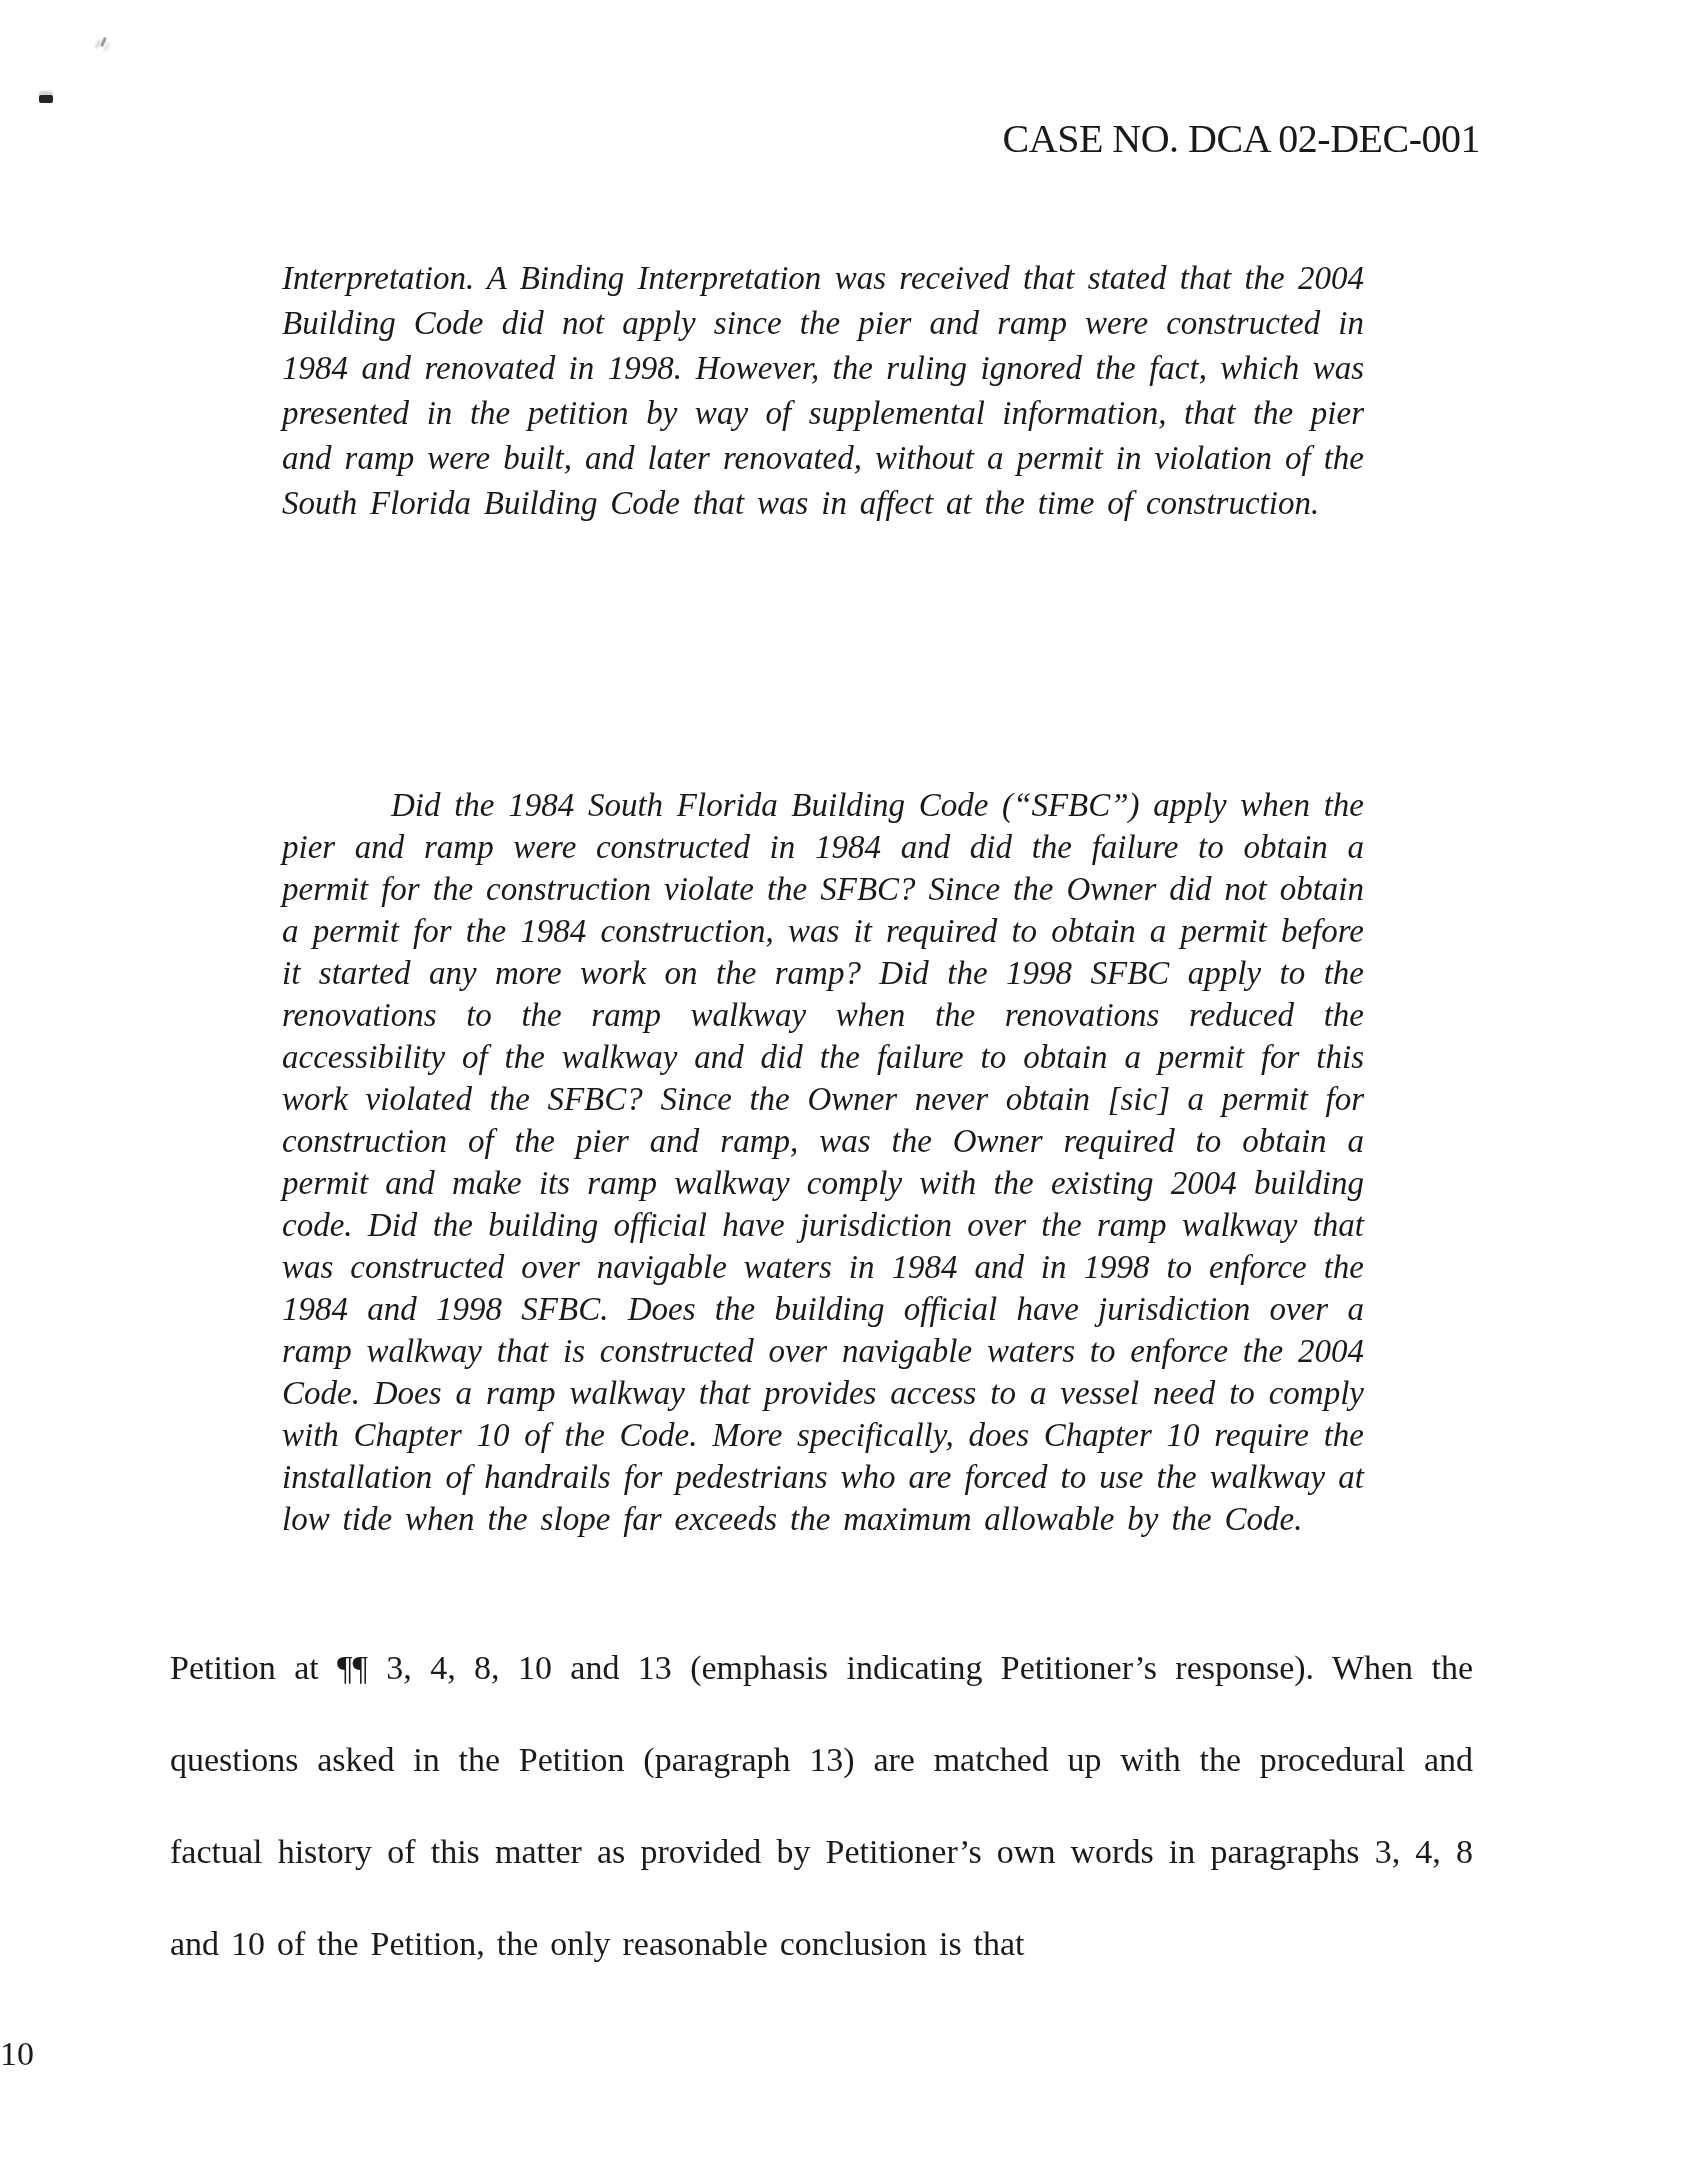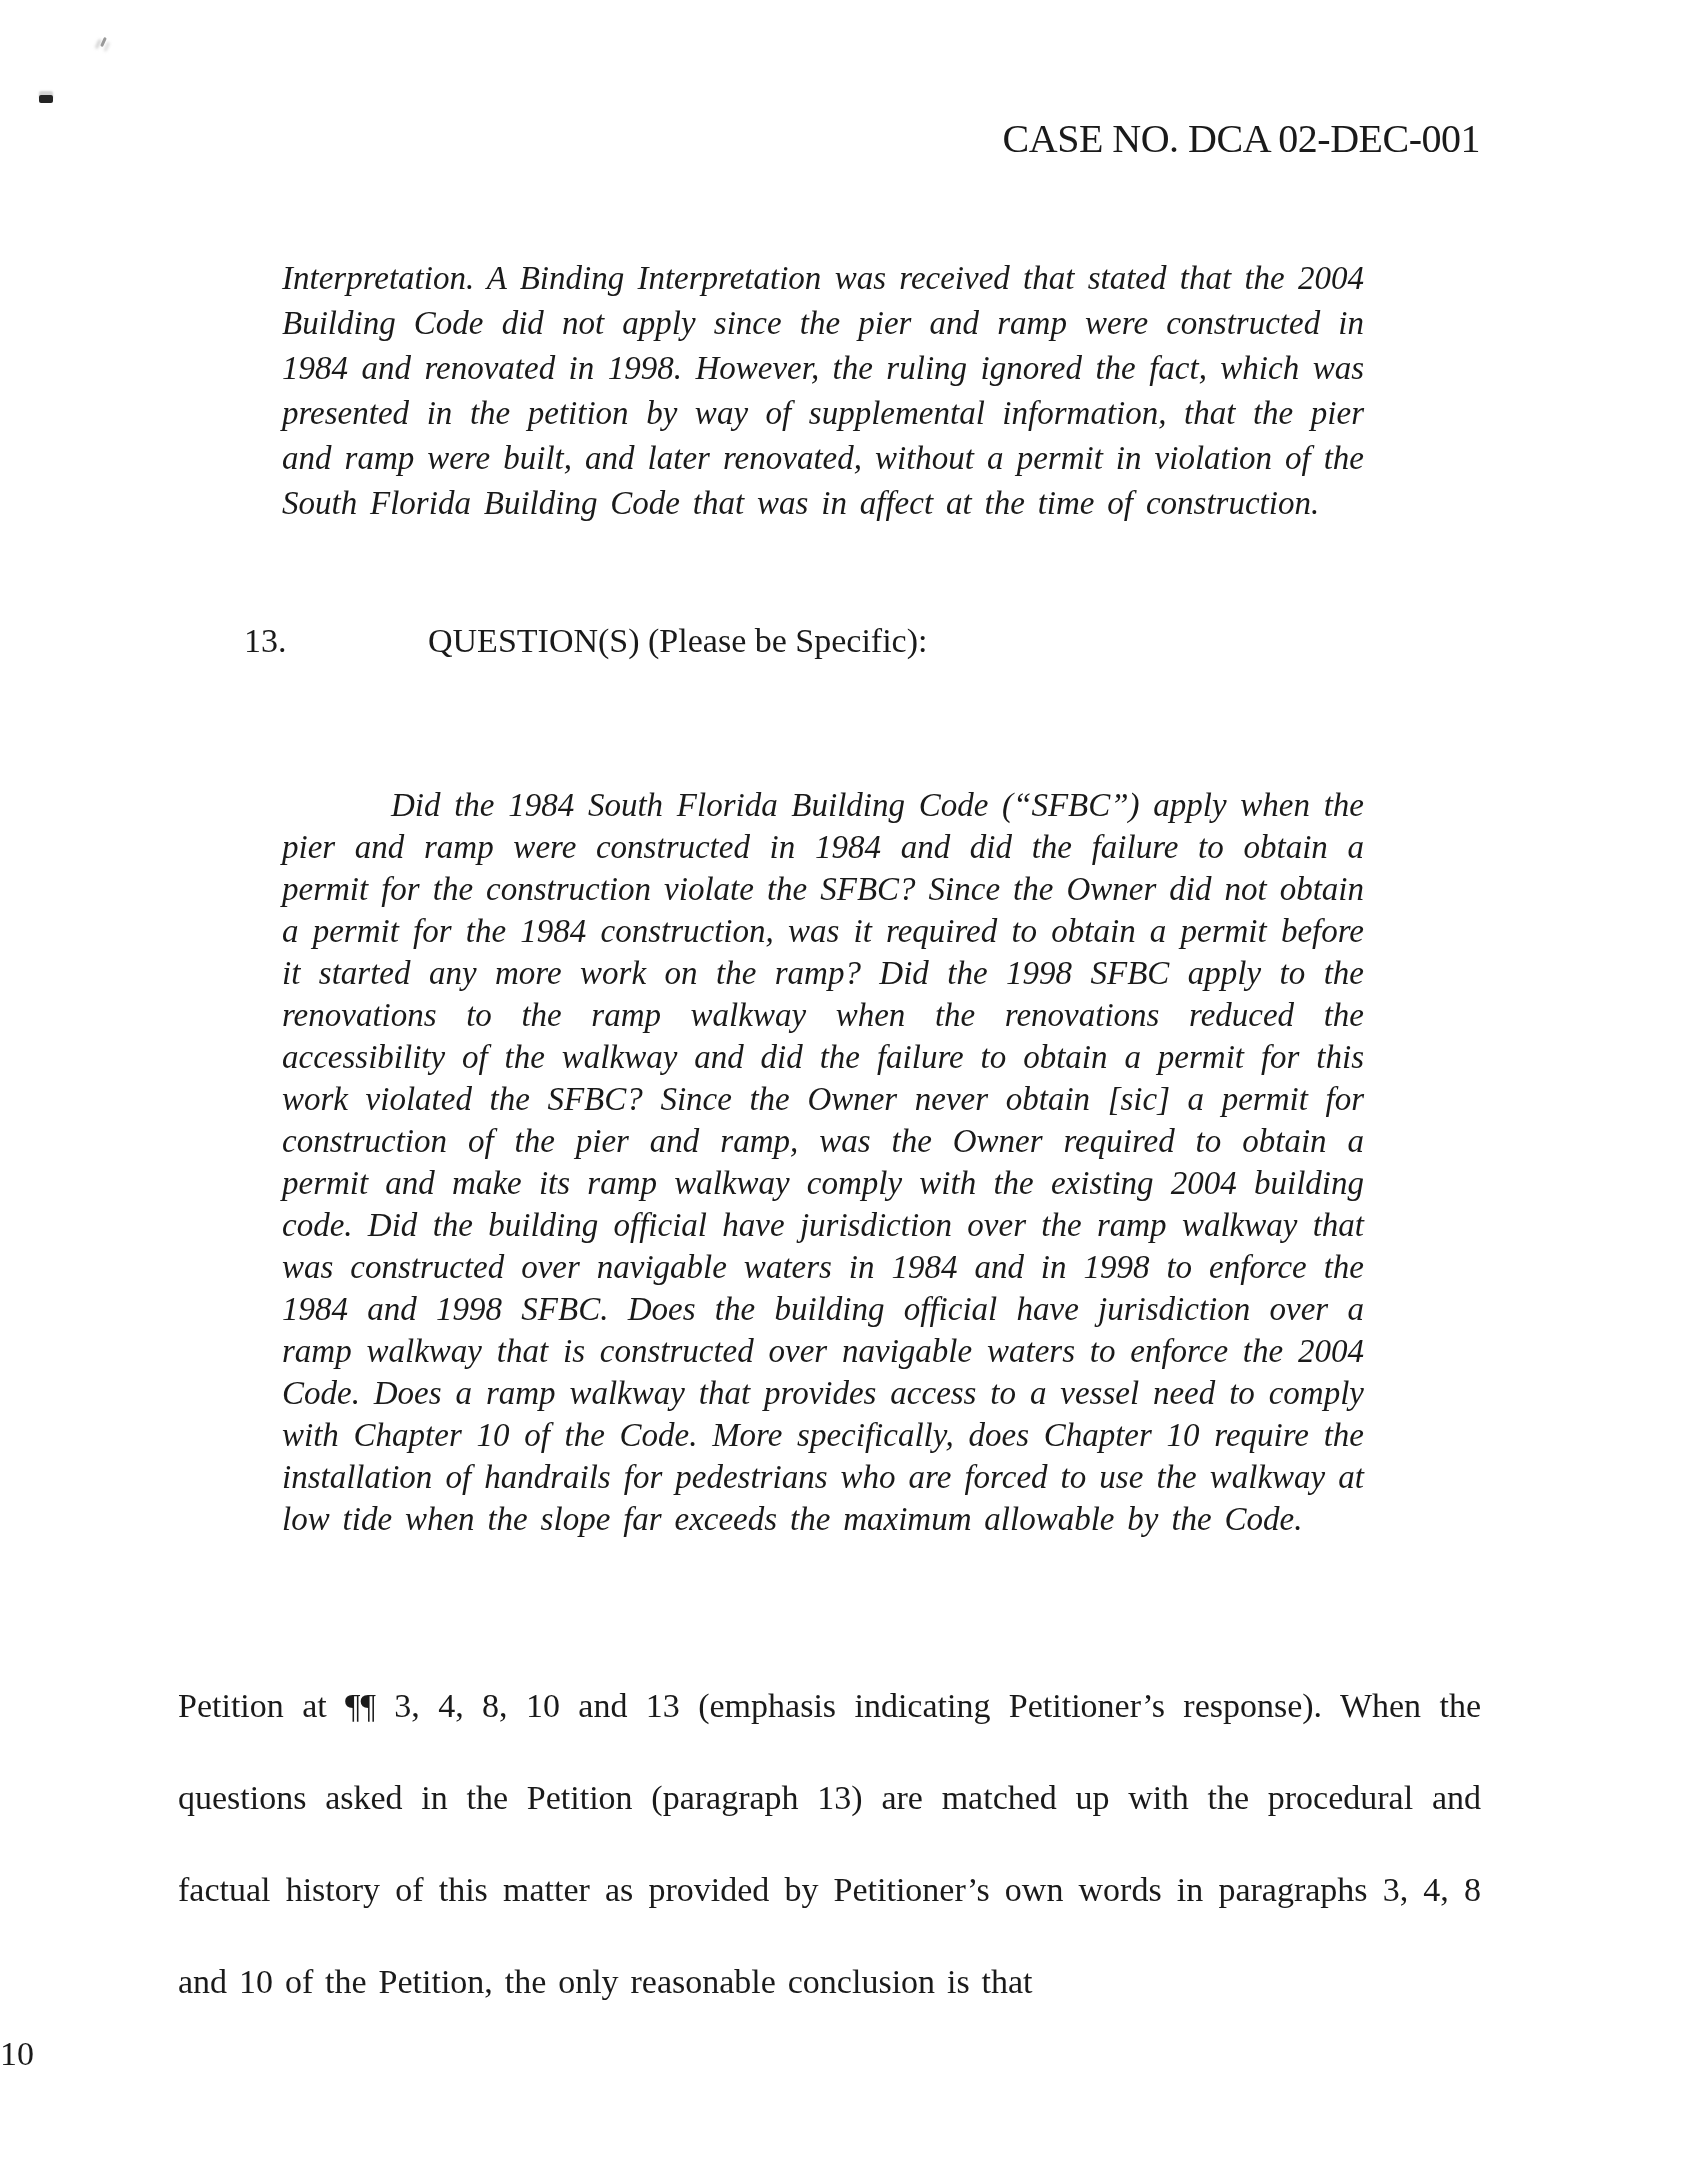--- a/index.html
+++ b/index.html
@@ -59,29 +59,28 @@
     font-size: 34px;
     white-space: nowrap;
   }
   .item-13 .item-number {
     display: inline-block;
     width: 184px;
   }
 
   .closing {
     position: absolute;
-    top: 1660px;
+    top: 1622px;
     left: 170px;
     width: 1303px;
     font-size: 34px;
     line-height: 92px;
     text-align: justify;
     text-justify: inter-word;
     word-spacing: 0.10em;
-    margin-left: 8px;
   }
 
   .page-number {
     position: absolute;
     top: 2035px;
     left: 0;
     right: 59px;
     text-align: left;
     font-size: 34px;
   }
@@ -123,23 +122,20 @@
 
 <div class="page">
 
   <div class="speck-quote"></div>
   <div class="speck-dash"></div>
 
   <div class="case-number">CASE NO. DCA 02-DEC-001</div>
 
   <div class="quote quote-1">Interpretation. A Binding Interpretation was received that stated that the 2004 Building Code did not apply since the pier and ramp were constructed in 1984 and renovated in 1998. However, the ruling ignored the fact, which was presented in the petition by way of supplemental information, that the pier and ramp were built, and later renovated, without a permit in violation of the South Florida Building Code that was in affect at the time of construction.</div>
 
-  <div class="item-13">
-    <span class="item-number">13.</span><span>QUESTION(S) (Please be Specific):</span>
-  </div>
 
   <div class="quote quote-2">Did the 1984 South Florida Building Code (“SFBC”) apply when the pier and ramp were constructed in 1984 and did the failure to obtain a permit for the construction violate the SFBC? Since the Owner did not obtain a permit for the 1984 construction, was it required to obtain a permit before it started any more work on the ramp? Did the 1998 SFBC apply to the renovations to the ramp walkway when the renovations reduced the accessibility of the walkway and did the failure to obtain a permit for this work violated the SFBC? Since the Owner never obtain [sic] a permit for construction of the pier and ramp, was the Owner required to obtain a permit and make its ramp walkway comply with the existing 2004 building code. Did the building official have jurisdiction over the ramp walkway that was constructed over navigable waters in 1984 and in 1998 to enforce the 1984 and 1998 SFBC. Does the building official have jurisdiction over a ramp walkway that is constructed over navigable waters to enforce the 2004 Code. Does a ramp walkway that provides access to a vessel need to comply with Chapter 10 of the Code. More specifically, does Chapter 10 require the installation of handrails for pedestrians who are forced to use the walkway at low tide when the slope far exceeds the maximum allowable by the Code.</div>
 
   <div class="closing">Petition at ¶¶ 3, 4, 8, 10 and 13 (emphasis indicating Petitioner’s response). When the questions asked in the Petition (paragraph 13) are matched up with the procedural and factual history of this matter as provided by Petitioner’s own words in paragraphs 3, 4, 8 and 10 of the Petition, the only reasonable conclusion is that</div>
 
   <div class="page-number">10</div>
 
 </div>
 
 

